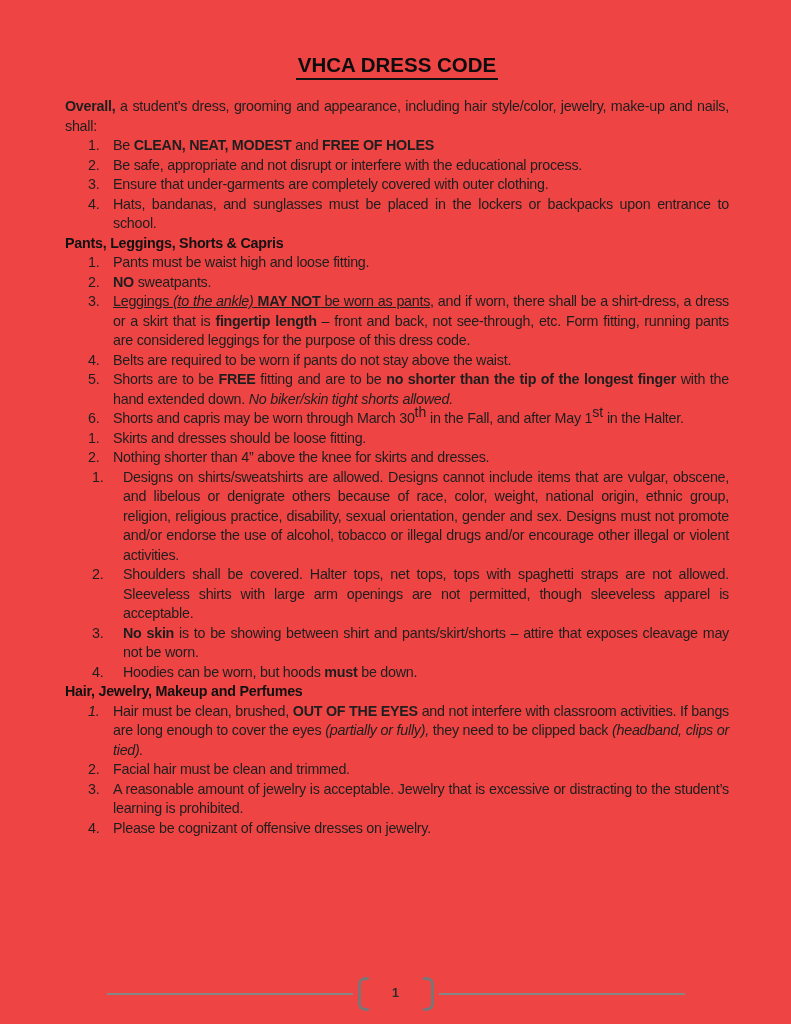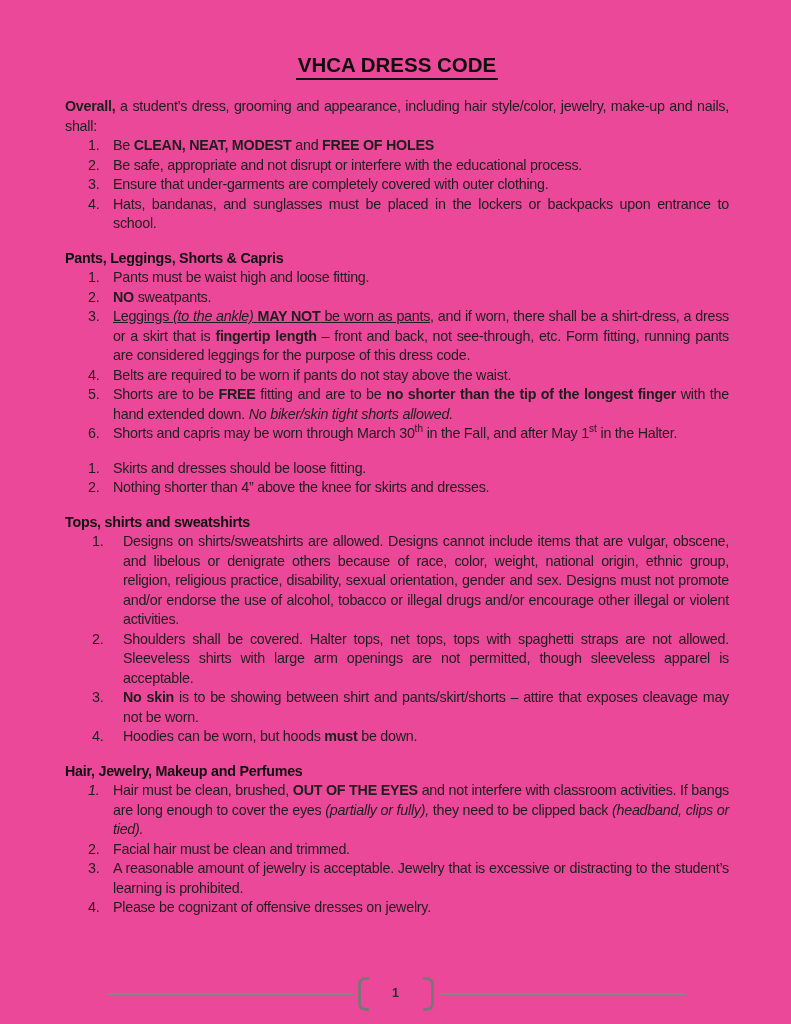--- a/index.html
+++ b/index.html
@@ -1,50 +1,50 @@
 <!DOCTYPE html>
 <html><head>
 <meta charset="utf-8">
 <style>
   * { margin:0; padding:0; box-sizing:border-box; }
   html, body { background:#ffffff; }
   .page {
     position:relative;
     width:791px; height:1024px;
-    background:#ec4899;
+    background:#ef4444;
     overflow:hidden;
     font-family:"Liberation Sans", sans-serif;
     font-size:14.3px;
     line-height:19.5px;
     letter-spacing:-0.25px;
     color:#1e1e1e;
   }
   .content { padding:52px 62px 0 65px; }
   .title-row { text-align:center; margin-bottom:17px; }
   .doc-title {
     display:inline-block;
     font-weight:700;
     font-size:20.5px;
     line-height:25px;
     letter-spacing:0;
     color:#0d0d0d;
     border-bottom:2.2px solid #111;
     padding:0 2px 1px 2px;
   }
-  .section + .section { margin-top:15px; }
+  .section + .section { }
   .heading { font-weight:700; color:#111; }
   .lead { text-align:justify; }
   .item { display:flex; }
   .item .num { flex:none; width:25px; margin-left:23px; }
   .section.wide .item .num { width:31px; margin-left:27px; }
   .item .txt { flex:1; text-align:justify; }
   .b { font-weight:700; }
   .i { font-style:italic; }
   .u { text-decoration:underline; }
-  sup { font-size:10px; vertical-align:super; line-height:0; letter-spacing:0; }
+  sup { font-size:14px; vertical-align:super; line-height:0; letter-spacing:0; }
   .footer {
     position:absolute; left:0; bottom:12px; width:100%;
     display:flex; align-items:center; justify-content:center;
   }
   .fline { width:246px; height:2px; background:#868686; }
   .bracket { display:block; margin:0 2px; }
   .fnum {
     width:50px; text-align:center;
     font-size:12.5px; font-weight:600; letter-spacing:0; color:#2e2e2e;
   }
@@ -108,21 +108,20 @@
           <div class="item">
             <span class="num">1.</span>
             <div class="txt"><span>Skirts and dresses should be loose fitting.</span></div>
           </div>
           <div class="item">
             <span class="num">2.</span>
             <div class="txt"><span>Nothing shorter than 4” above the knee for skirts and dresses.</span></div>
           </div>
         </section>
         <section class="section wide">
-          <div class="heading">Tops, shirts and sweatshirts</div>
           <div class="item">
             <span class="num">1.</span>
             <div class="txt"><span>Designs on shirts/sweatshirts are allowed. Designs cannot include items that are vulgar, obscene, and libelous or denigrate others because of race, color, weight, national origin, ethnic group, religion, religious practice, disability, sexual orientation, gender and sex. Designs must not promote and/or endorse the use of alcohol, tobacco or illegal drugs and/or encourage other illegal or violent activities.</span></div>
           </div>
           <div class="item">
             <span class="num">2.</span>
             <div class="txt"><span>Shoulders shall be covered. Halter tops, net tops, tops with spaghetti straps are not allowed. Sleeveless shirts with large arm openings are not permitted, though sleeveless apparel is acceptable.</span></div>
           </div>
           <div class="item">
             <span class="num">3.</span>

